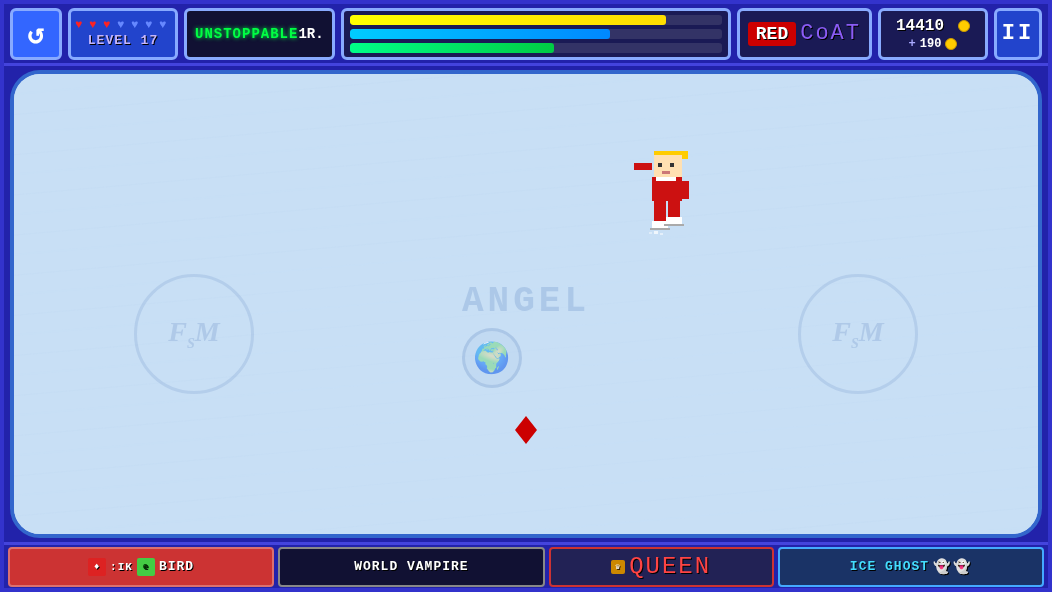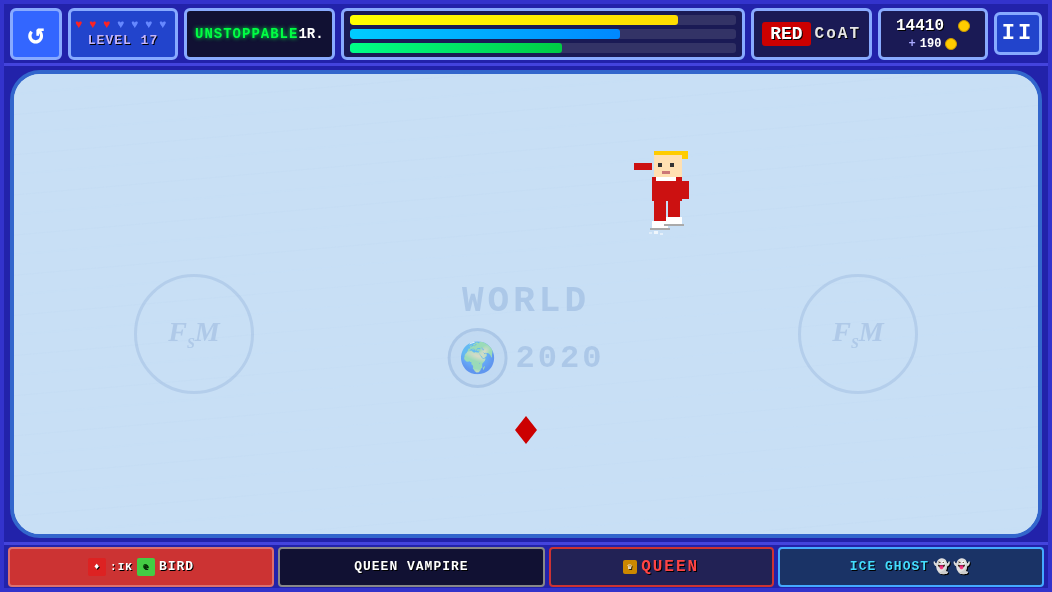--- a/index.html
+++ b/index.html
@@ -161,23 +161,23 @@
       color: white;
       font-size: 18px;
       font-weight: bold;
       padding: 2px 8px;
       border-radius: 3px;
       margin-right: 4px;
       text-shadow: 1px 1px 0 #000;
     }
 
     #char-name-coat {
-      color: #e5e5e5;
-      font-size: 16px;
-      font-weight: bold;
+      color: #8b5cf6;
+      font-size: 22px;
+      font-weight: normal;
       text-shadow: 1px 1px 0 #000;
       letter-spacing: 2px;
     }
 
     #score-box {
       background: #1a1a55;
       border: 3px solid #88aaff;
       border-radius: 6px;
       height: 52px;
       width: 110px;
@@ -224,21 +224,21 @@
 
     #score-sub {
       color: white;
       font-size: 12px;
       font-weight: bold;
       text-align: right;
     }
 
     #pause-btn {
       width: 48px;
-      height: 43px;
+      height: 52px;
       background: #2244cc;
       border: 3px solid #88aaff;
       border-radius: 6px;
       display: flex;
       align-items: center;
       justify-content: center;
       cursor: pointer;
       flex-shrink: 0;
     }
 
@@ -559,24 +559,23 @@
 
     <div class="fsm-logo" id="fsm-left">
       <span style="font-style:italic;">F<sub style="font-size:14px;">S</sub>M</span>
     </div>
 
     <div class="fsm-logo" id="fsm-right">
       <span style="font-style:italic;">F<sub style="font-size:14px;">S</sub>M</span>
     </div>
 
     <div id="world-logo">
-      <div id="world-text">WORLD</div>
+      <div id="world-text">ANGEL</div>
       <div style="display:flex;align-items:center;gap:8px;margin-top:4px;">
         <div id="world-globe">🌍</div>
-        <div id="world-year">2020</div>
       </div>
     </div>
 
     <div id="skater">
       <svg width="65" height="105" viewBox="0 0 65 105">
 
         <rect x="20" y="2" width="28" height="4" fill="#ffcc00"></rect>
         <rect x="44" y="2" width="10" height="8" fill="#ffcc00"></rect>
 
         <rect x="20" y="6" width="28" height="22" fill="#ffe0b2"></rect>
@@ -616,26 +615,26 @@
   <div id="bottom-hud">
 
     <div class="char-slot" id="slot1">
       <div id="slot1-red-icon">♦</div>
       <span style="font-size:11px;">:IK</span>
       <div id="slot1-bird-icon">e</div>
       <span> BIRD</span>
     </div>
 
     <div class="char-slot" id="slot2">
-      <span>QUEEN VAMPIRE</span>
+      <span>WORLD VAMPIRE</span>
     </div>
 
     <div class="char-slot" id="slot3">
       <div id="slot3-queen-icon">♛</div>
-      <span style="font-size:16px;font-weight:700;letter-spacing:2px;">QUEEN</span>
+      <span style="font-size:24px;font-weight:400;letter-spacing:2px;">QUEEN</span>
     </div>
 
     <div class="char-slot" id="slot4">
       <span>ICE GHOST</span>
       <div id="slot4-ghost-icons">
         <span style="font-size:14px;">👻</span>
         <span style="font-size:14px;">👻</span>
       </div>
     </div>
 

